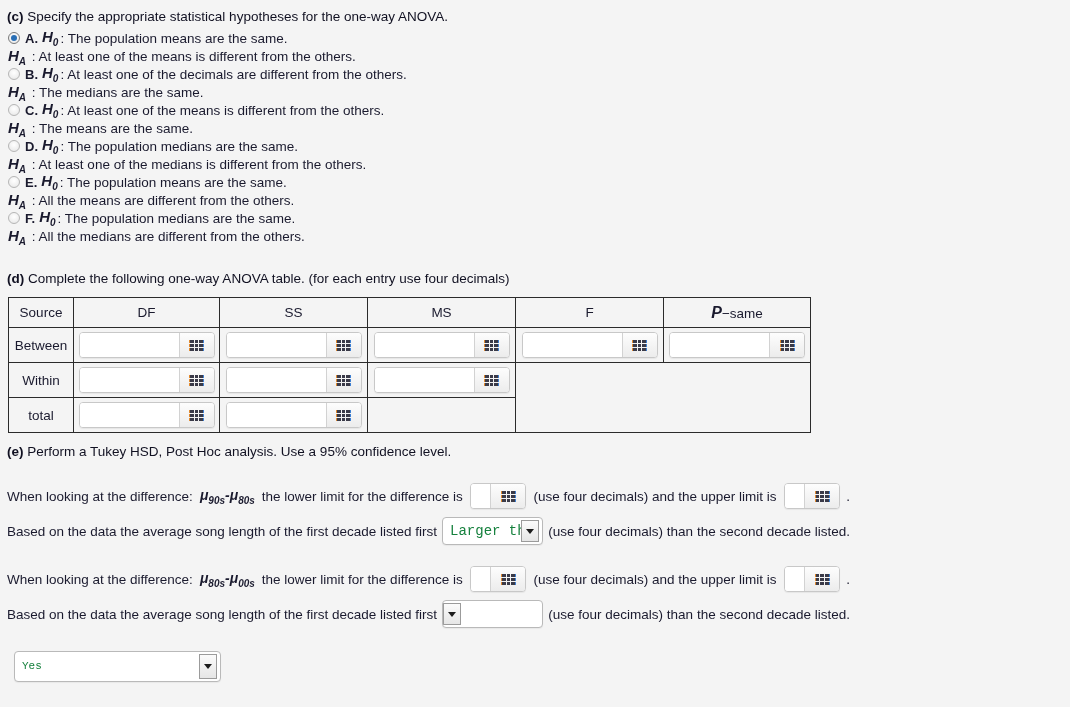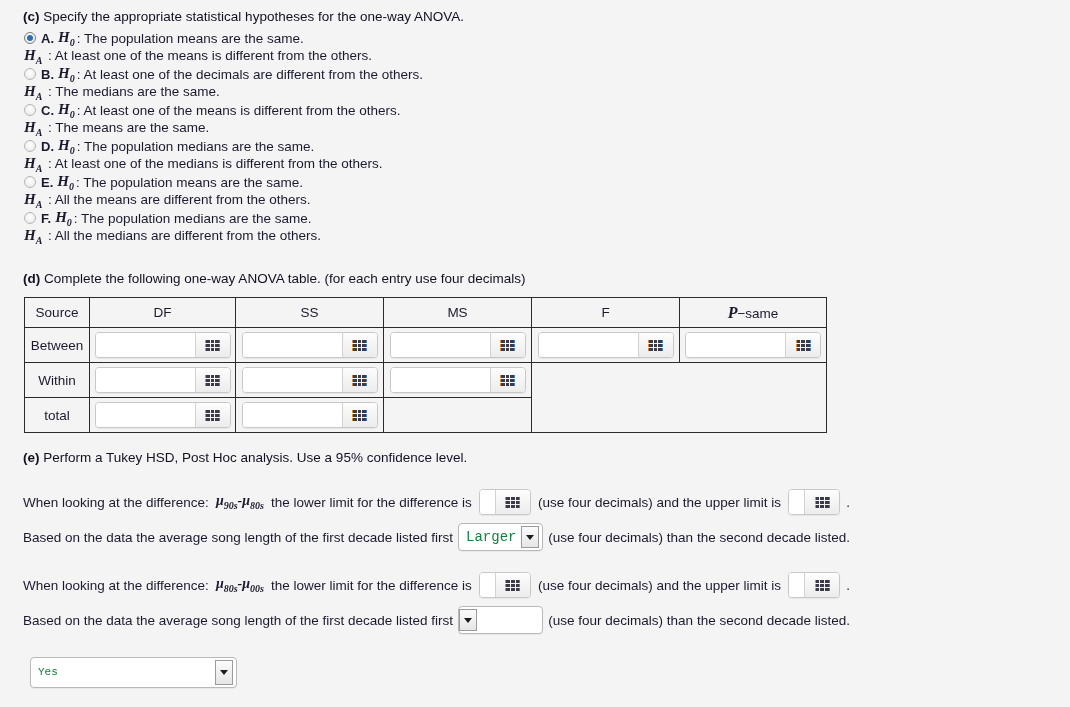--- a/index.html
+++ b/index.html
@@ -11,38 +11,38 @@
     width: 1070px;
     height: 707px;
     background: #f4f4f4;
     font-family: "Liberation Sans", sans-serif;
     font-size: 13.5px;
     color: #1a1a2e;
     overflow: hidden;
     position: relative;
   }
   .page {
-    padding: 8px 0 0 23px;
+    padding: 8px 0 0 7px;
     box-sizing: border-box;
     width: 850px;
   }
 
   
   .prompt {
     font-size: 13.5px;
     line-height: 18px;
     color: #111122;
     margin: 0 0 1px 0;
     white-space: nowrap;
   }
   .prompt .lbl {
     font-weight: bold;
   }
   .mathit {
-    font-family: Liberation Serif, serif;
+    font-family: Liberation Sans, sans-serif;
     font-style: italic;
     font-weight: bold;
     font-size: 15px;
     text-align: right;
   }
   .mathit sub {
     font-size: 10px;
     font-style: italic;
     font-weight: bold;
   }
@@ -169,21 +169,21 @@
     background: #3a3a48;
   }
   .gridicon i:nth-child(3n+1) { box-shadow: -1px 0 0 #e08a30; }
   .gridicon i:nth-child(3n)   { box-shadow: 1px 0 0 #3e7fd0; }
 
   
   .mb-table { width: 136px; }
   .mb-wide  { width: 138px; }
 
   
-  .sect-e { margin-top: 16px; }
+  .sect-e { margin-top: 10px; }
   .qline {
     display: flex;
     align-items: center;
     white-space: nowrap;
     height: 30px;
     margin-top: 1px;
   }
   .qline .txt { padding: 0 0 0 0; }
   .gap4 { width: 5px; flex: 0 0 auto; }
   .gap6 { width: 7px; flex: 0 0 auto; }

